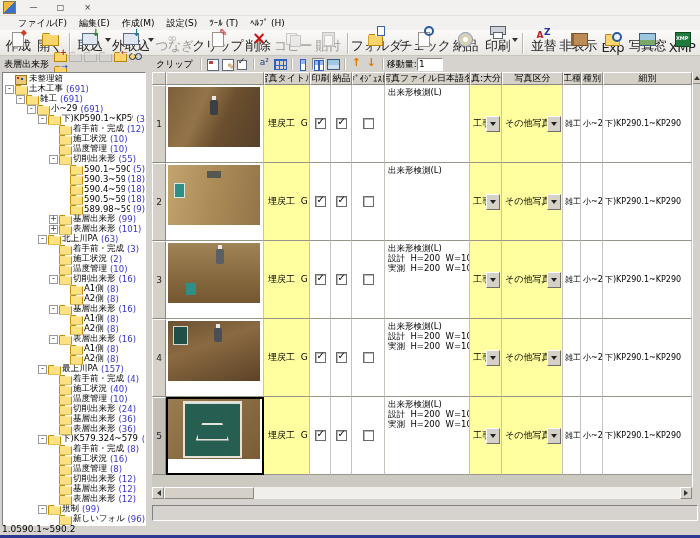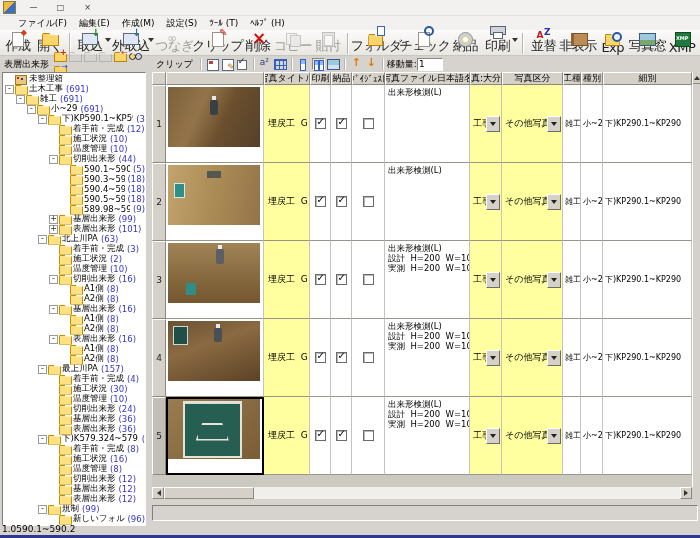--- a/index.html
+++ b/index.html
@@ -348,21 +348,21 @@
     <div class="trow" style="padding-left: 46px;">
       <span class="tspacer"></span>
       <span class="tfold"></span>
       <span class="tlabel">温度管理</span>
       <span class="tcount">(10)</span>
     </div>
     <div class="trow" style="padding-left: 46px;">
       <span class="texp">-</span>
       <span class="tfold"></span>
       <span class="tlabel">切削出来形</span>
-      <span class="tcount">(44)</span>
+      <span class="tcount">(55)</span>
     </div>
     <div class="trow" style="padding-left: 57px;">
       <span class="tspacer"></span>
       <span class="tfold"></span>
       <span class="tlabel">590.1~590.2</span>
       <span class="tcount">(5)</span>
     </div>
     <div class="trow" style="padding-left: 57px;">
       <span class="tspacer"></span>
       <span class="tfold"></span>
@@ -486,21 +486,21 @@
     <div class="trow" style="padding-left: 46px;">
       <span class="tspacer"></span>
       <span class="tfold"></span>
       <span class="tlabel">着手前・完成</span>
       <span class="tcount">(4)</span>
     </div>
     <div class="trow" style="padding-left: 46px;">
       <span class="tspacer"></span>
       <span class="tfold"></span>
       <span class="tlabel">施工状況</span>
-      <span class="tcount">(30)</span>
+      <span class="tcount">(40)</span>
     </div>
     <div class="trow" style="padding-left: 46px;">
       <span class="tspacer"></span>
       <span class="tfold"></span>
       <span class="tlabel">温度管理</span>
       <span class="tcount">(10)</span>
     </div>
     <div class="trow" style="padding-left: 46px;">
       <span class="tspacer"></span>
       <span class="tfold"></span>

